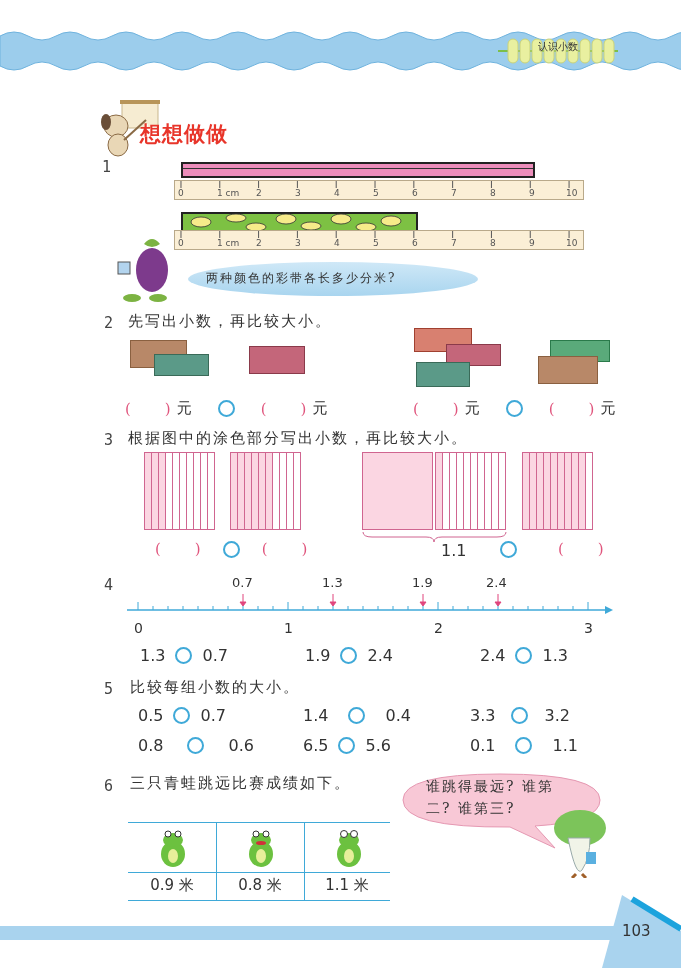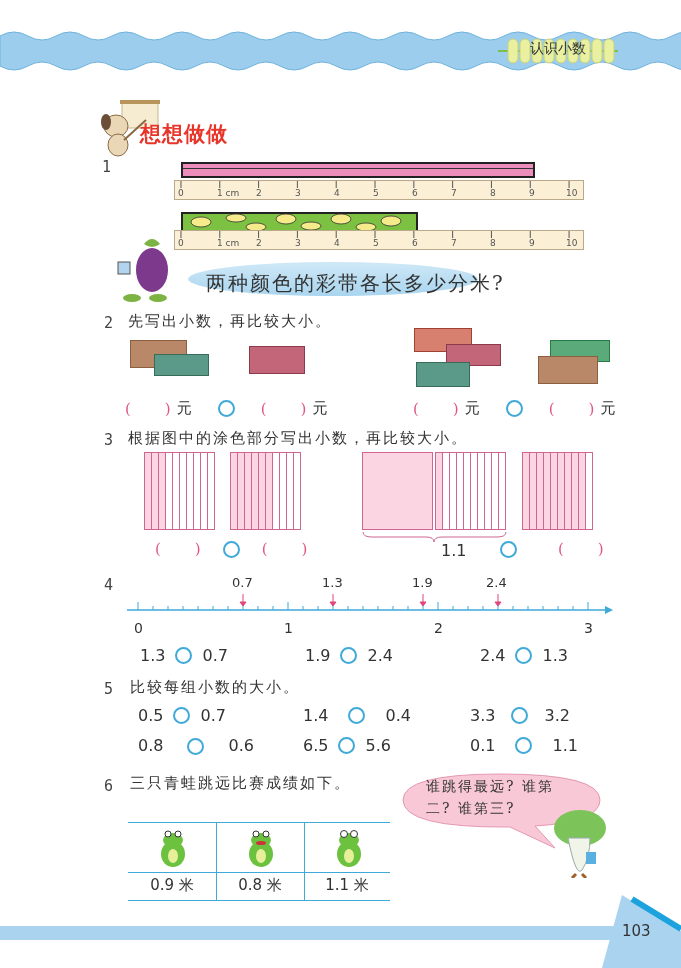--- a/index.html
+++ b/index.html
@@ -1,36 +1,36 @@
 <!DOCTYPE html>
 <html><head>
 <meta charset="utf-8">
 <style>
   * { box-sizing: border-box; margin: 0; padding: 0; }
   body { width: 681px; height: 968px; background: #fff; position: relative; overflow: hidden;
     font-family: "DejaVu Serif", serif; color: #333; }
   .abs { position: absolute; }
   .banner { left: 0; top: 28px; width: 681px; height: 46px; }
   .chapter-tag { left: 498px; top: 38px; width: 120px; height: 26px; }
-  .chapter-text { left: 498px; top: 40px; width: 120px; text-align: center; font-size: 14px; color: #333; font-family: "DejaVu Serif", serif; }
+  .chapter-text { left: 498px; top: 40px; width: 120px; text-align: center; font-size: 10px; color: #333; font-family: "DejaVu Serif", serif; }
   .sec-title { left: 140px; top: 120px; font-size: 21px; font-weight: bold; color: #e8352a; font-family: "DejaVu Sans", sans-serif; letter-spacing: 1px; text-shadow: 1px 1px 0 #fff; }
   .qnum { font-family: "DejaVu Sans Mono", monospace; font-size: 15px; color: #444; }
   .qtext { font-size: 15px; color: #333; letter-spacing: 2px; }
   .ruler { background: #fbefd6; border: 1px solid #b9a98a; height: 20px; }
   .rlab { position: absolute; top: 7px; font-size: 9px; color: #555; font-family: "DejaVu Sans", sans-serif; }
   .paren { color: #e0557d; font-size: 15px; }
   .yuan { font-size: 15px; color: #333; }
   .circle { display: inline-block; width: 17px; height: 17px; border: 2px solid #3fa9d8; border-radius: 50%; vertical-align: middle; }
   .num { font-family: "DejaVu Sans", sans-serif; font-size: 16px; color: #333; }
   .grid-box { border: 1px solid #d06590; display: flex; height: 78px; }
   .grid-box div { flex: 1; border-right: 1px solid #d06590; }
   .grid-box div:last-child { border-right: none; }
   .sh { background: #fbd6e2; }
   .bubble-blue { left: 188px; top: 262px; width: 290px; height: 34px; border-radius: 50%; background: linear-gradient(#cfe8f7, #a9d5ef); }
-  .bubble-text { left: 206px; top: 270px; font-size: 20px; letter-spacing: 2px; color: #333; }
+  .bubble-text { left: 206px; top: 270px; font-size: 12px; letter-spacing: 2px; color: #333; }
   .frog-table { left: 128px; top: 798px; width: 262px; height: 80px; margin-top: 24px; }
 </style>
 </head>
 <body>
 
 <svg class="abs banner" viewBox="0 0 681 46" preserveAspectRatio="none">
   <path d="M0,8 Q14,0 28,8 T56,8 T84,8 T112,8 T140,8 T168,8 T196,8 T224,8 T252,8 T280,8 T308,8 T336,8 T364,8 T392,8 T420,8 T448,8 T476,8 T504,8 T532,8 T560,8 T588,8 T616,8 T644,8 T672,8 T700,8 L700,38 Q686,46 672,38 T644,38 T616,38 T588,38 T560,38 T532,38 T504,38 T476,38 T448,38 T420,38 T392,38 T364,38 T336,38 T308,38 T280,38 T252,38 T224,38 T196,38 T168,38 T140,38 T112,38 T84,38 T56,38 T28,38 T0,38 Z" fill="#9ccdec" stroke="#6fb3de" stroke-width="1"></path>
 </svg>
 <svg class="abs chapter-tag" viewBox="0 0 120 26">
   <line x1="0" y1="13" x2="120" y2="13" stroke="#7cbf4a" stroke-width="2"></line>
@@ -285,21 +285,21 @@
 <div class="abs" style="left:303px;top:706px;display:flex;align-items:center;gap:20px">
   <span class="num">1.4</span>
     <span class="circle"></span>
     <span class="num">0.4</span>
 </div>
 <div class="abs" style="left:470px;top:706px;display:flex;align-items:center;gap:16px">
   <span class="num">3.3</span>
     <span class="circle"></span>
     <span class="num">3.2</span>
 </div>
-<div class="abs" style="left:138px;top:736px;display:flex;align-items:flex-end;gap:24px">
+<div class="abs" style="left:138px;top:736px;display:flex;align-items:center;gap:24px">
   <span class="num">0.8</span>
     <span class="circle"></span>
     <span class="num">0.6</span>
 </div>
 <div class="abs" style="left:303px;top:736px;display:flex;align-items:center;gap:10px">
   <span class="num">6.5</span>
     <span class="circle"></span>
     <span class="num">5.6</span>
 </div>
 <div class="abs" style="left:470px;top:736px;display:flex;align-items:center;gap:20px">

